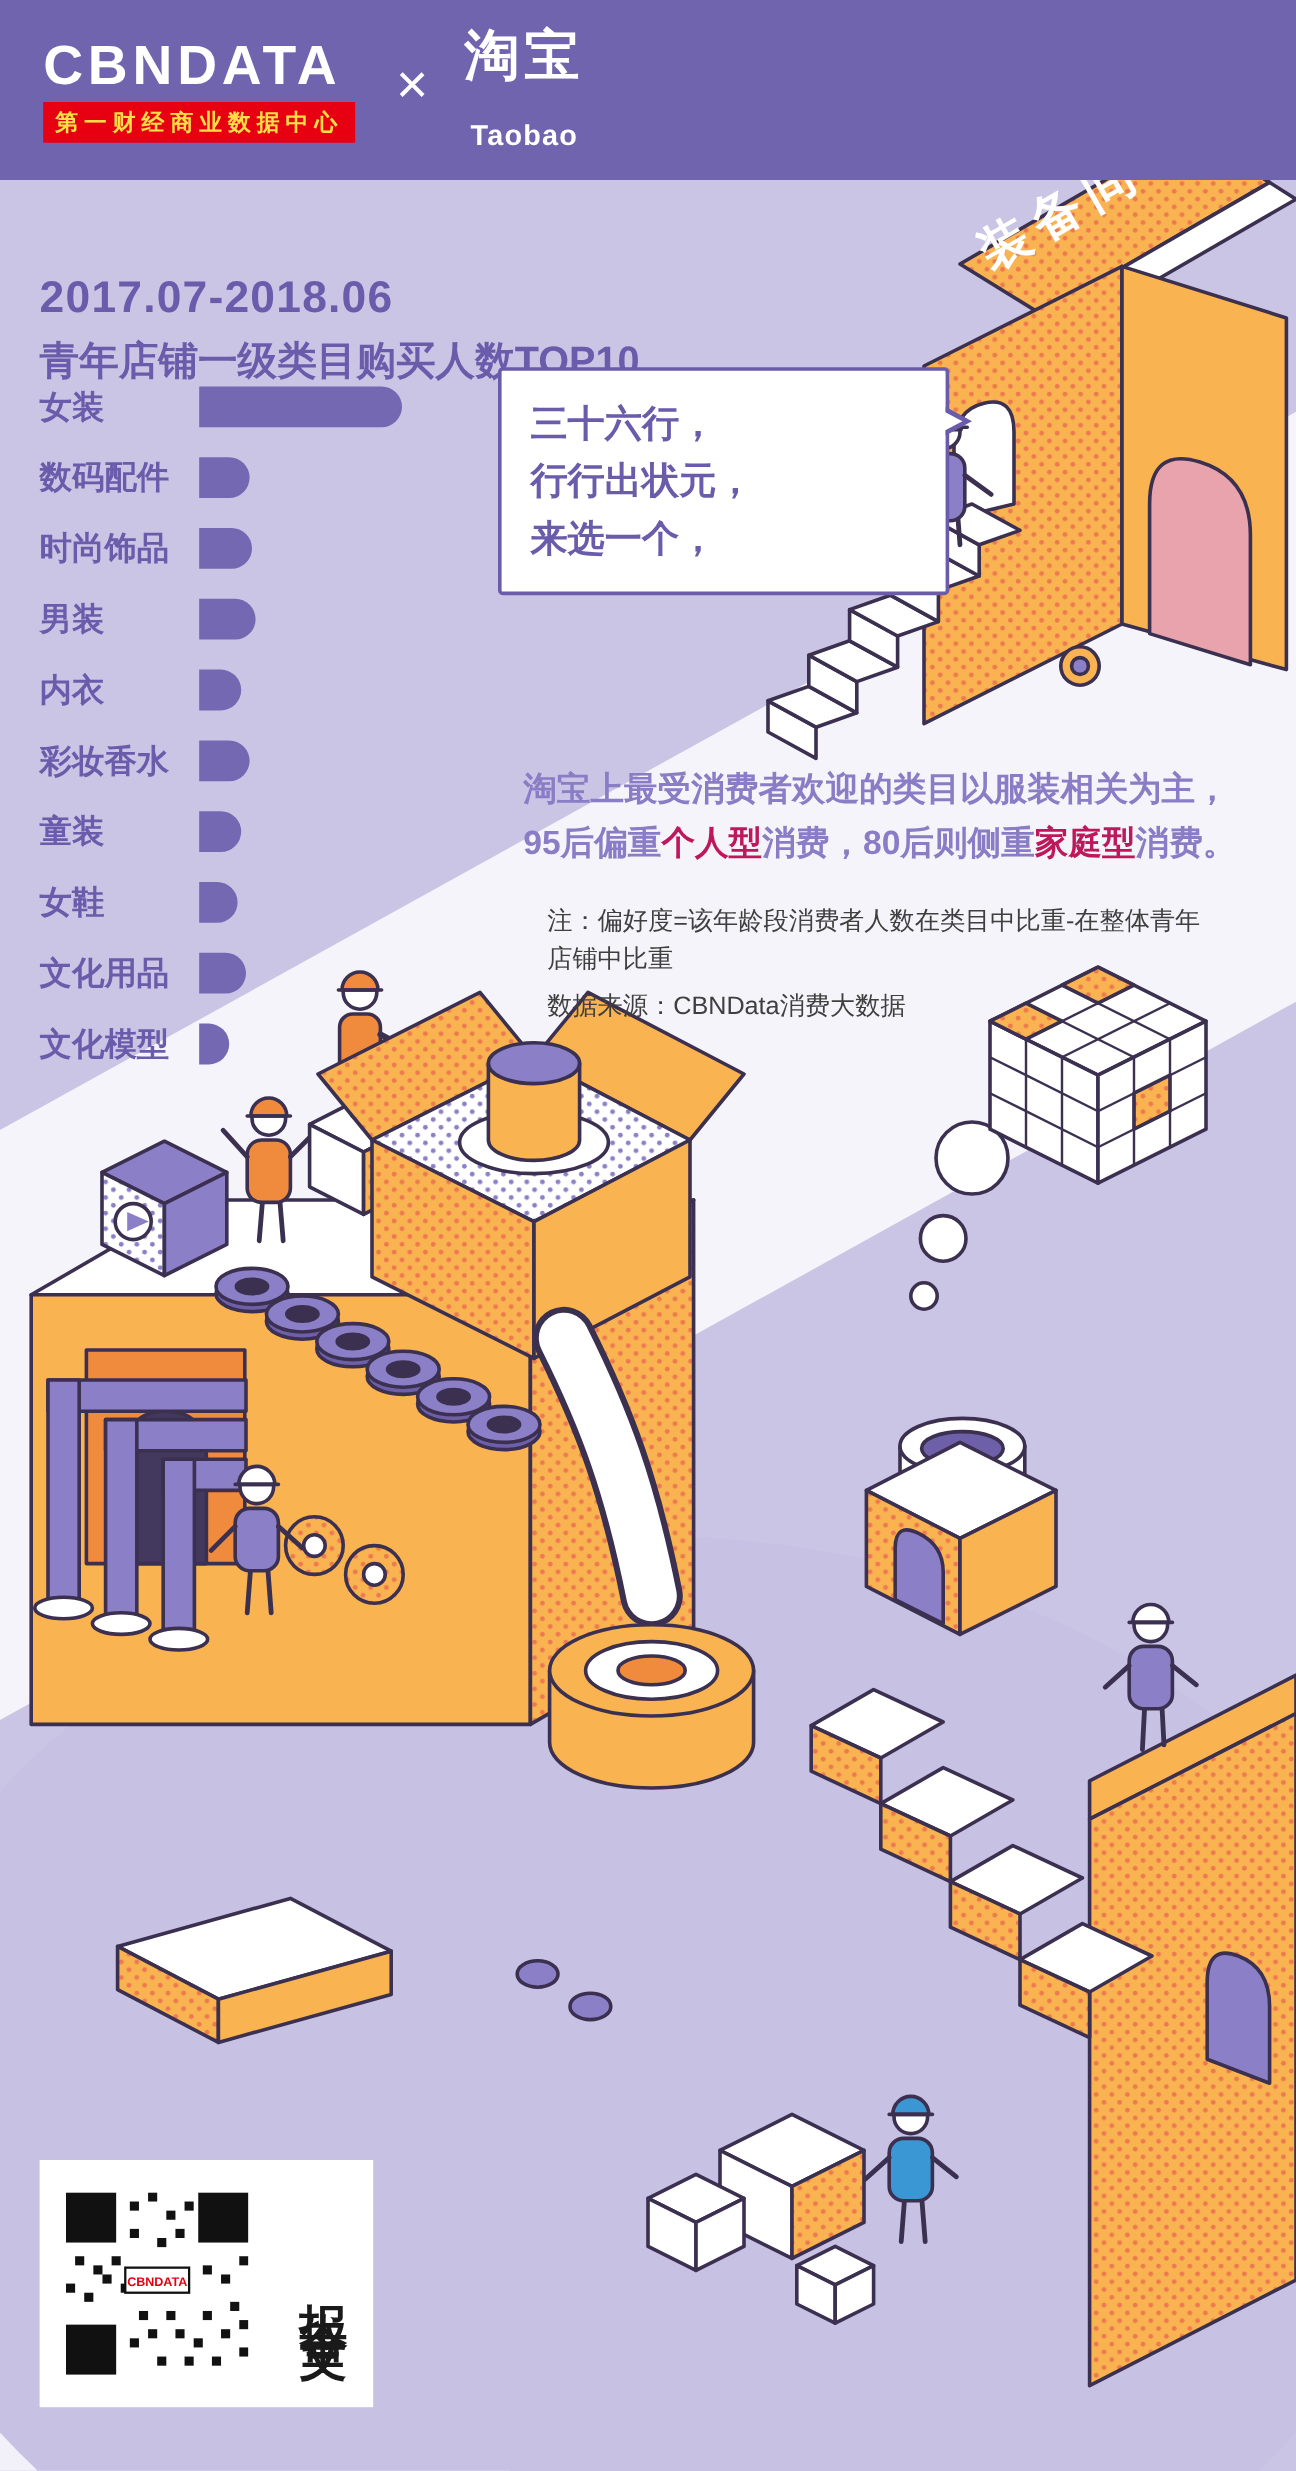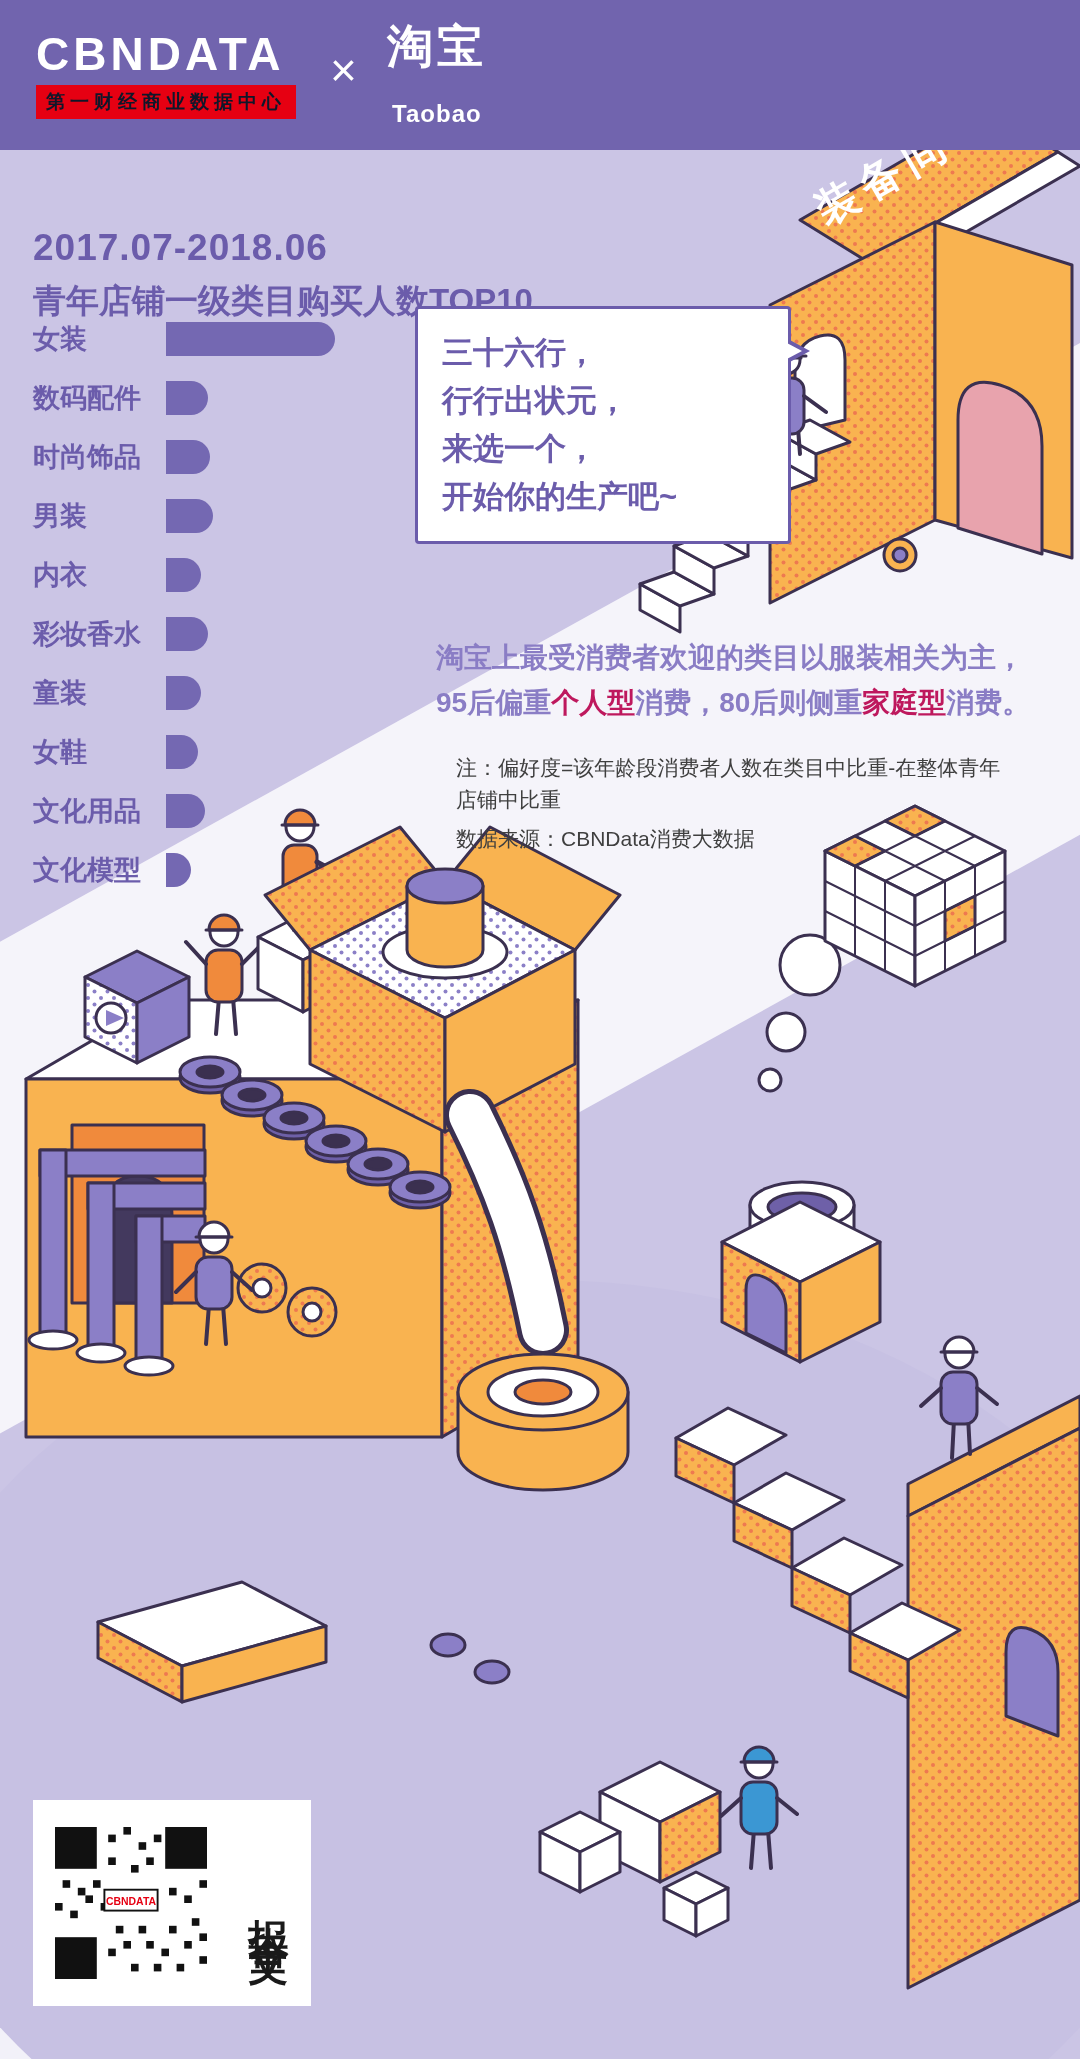--- a/index.html
+++ b/index.html
@@ -11,21 +11,21 @@
   .stripe2{position:absolute;width:3200px;height:300px;background:rgba(255,255,255,.75);
            transform:rotate(-29deg);top:1760px;left:-1100px;}
   .bg-ellipse{position:absolute;width:1300px;height:960px;border-radius:50%;
            background:#c7c1e3;top:1280px;left:-110px;}
   .illustration{position:absolute;left:0;top:0;z-index:1;}
 
   .header{position:absolute;left:0;top:0;width:100%;height:150px;background:#7164ae;
           z-index:2;display:flex;align-items:center;padding-left:36px;box-sizing:border-box;color:#fff;}
   .logo-block{display:flex;flex-direction:column;gap:8px;}
   .cbn-logo{font-size:46px;font-weight:bold;letter-spacing:4px;line-height:1;}
-  .cbn-sub{background:#e60012;color:#0f172a;font-size:19px;letter-spacing:5px;
+  .cbn-sub{background:#e60012;color:#fde047;font-size:19px;letter-spacing:5px;
            padding:4px 10px;width:fit-content;font-weight:bold;}
   .x-sep{font-size:46px;font-weight:300;margin:0 30px 10px 34px;}
   .tb-block{display:flex;flex-direction:column;align-items:center;gap:2px;margin-top:-6px;justify-content:center;}
   .tb-logo{font-size:46px;font-weight:bold;letter-spacing:4px;}
   .tb-en{font-size:24px;font-weight:bold;letter-spacing:1px;margin-top:20px;}
 
   .title{position:absolute;left:33px;top:227px;z-index:3;color:#6b5cab;font-weight:bold;}
   .title .period{font-size:37px;letter-spacing:1px;}
   .title .heading{font-size:33px;margin-top:10px;}
 
@@ -381,21 +381,20 @@
         <div class="chart-label">文化模型</div>
         <div class="chart-bar" style="width: 25px; background: rgb(116, 104, 178);"></div>
       </div>
     </div>
 </div>
 
 <div class="bubble">
   <div class="bubble-line">三十六行，</div>
   <div class="bubble-line">行行出状元，</div>
   <div class="bubble-line">来选一个，</div>
-  <div class="bubble-line">开始你的生产吧~</div>
 </div>
 
 <div class="commentary">
   <span>淘宝上最受消费者欢迎的类目以服装相关为主，</span><br>
   <span>95后偏重</span><span class="strong">个人型</span><span>消费，80后则侧重</span><span class="strong">家庭型</span><span>消费。</span>
 </div>
 
 <div class="notes">
   <p>注：偏好度=该年龄段消费者人数在类目中比重-在整体青年店铺中比重</p>
   <p>数据来源：CBNData消费大数据</p>

